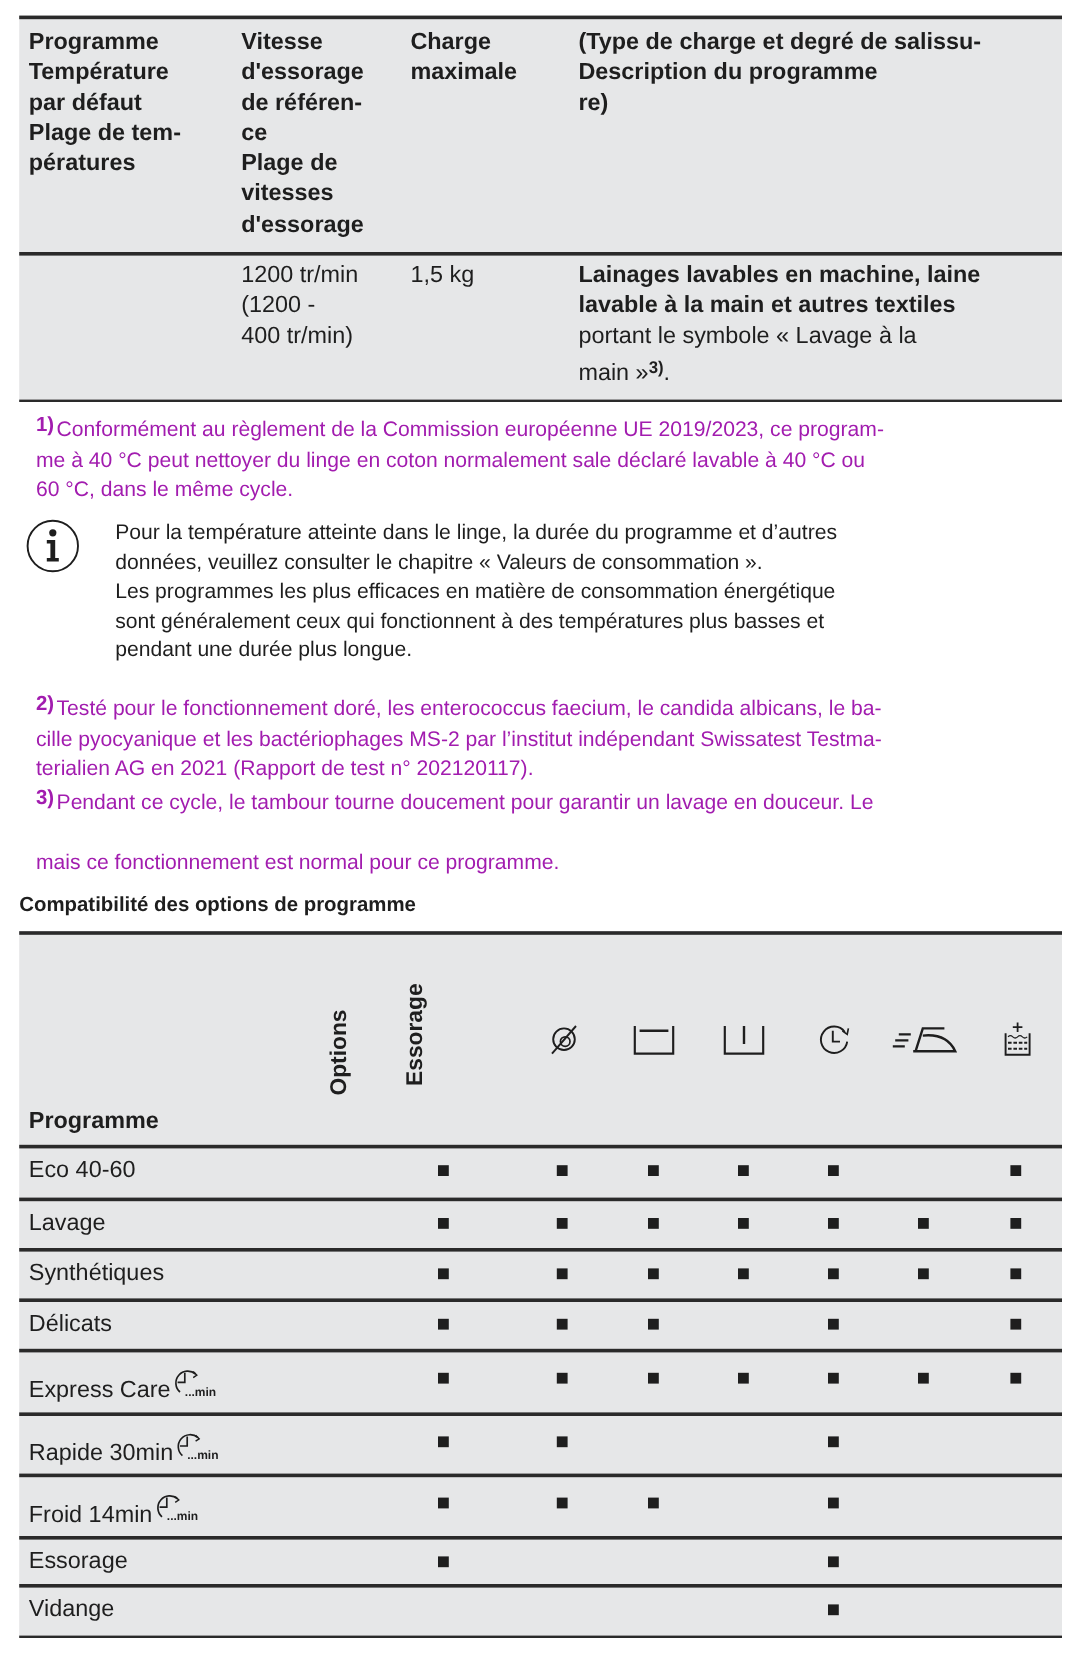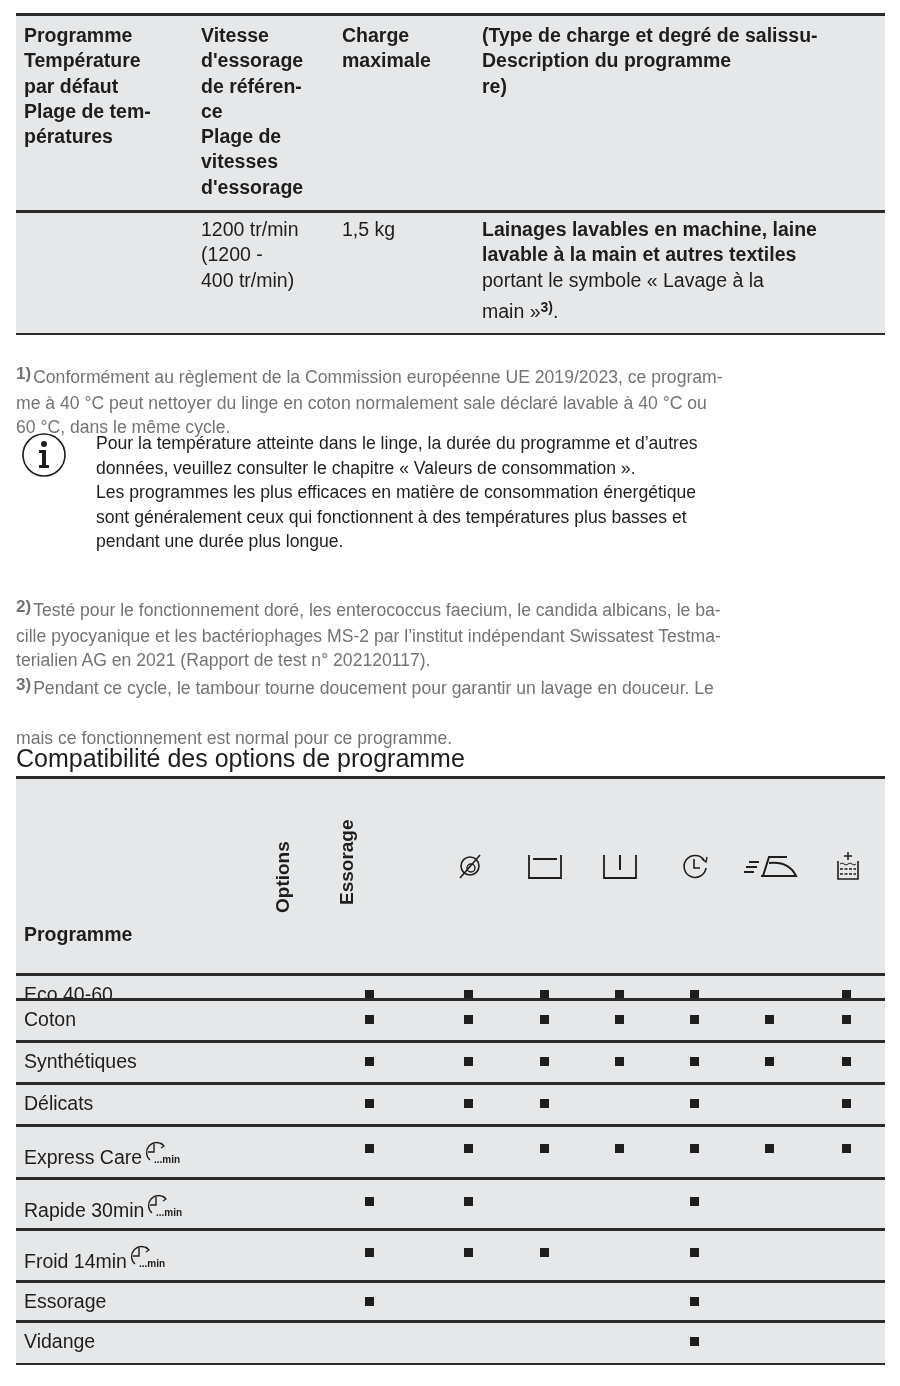--- a/index.html
+++ b/index.html
@@ -21,33 +21,33 @@
       border-top: 3px solid #2a2a2a;
     }
     .cell { position: absolute; font-size: 19.5px; line-height: 25.3px; }
     .cell.h { font-weight: bold; }
     .cell .line { display: block; white-space: nowrap; }
     .desc-bold { font-weight: bold; }
     sup.fn { font-size: 14px; font-weight: bold; vertical-align: 6px; line-height: 0; }
 
     
     .note {
-      position: absolute; left: 16px; width: 870px;
-      font-size: 17.6px; line-height: 24.5px; color: #737373; margin-top: 20px;
+      position: absolute; left: 30px; width: 870px;
+      font-size: 17.6px; line-height: 24.5px; color: #a21caf;
     }
     .note .num { font-weight: bold; font-size: 17px; position: relative; top: -4px; margin-right: 2px; }
     .info-block {
       position: absolute; left: 96px; top: 431px; width: 780px;
       font-size: 17.6px; line-height: 24.5px;
     }
     .info-icon { position: absolute; left: 21px; top: 432px; width: 46px; height: 46px; }
 
     .section-title {
       position: absolute; left: 16px; top: 744px;
-      font-size: 25px; font-weight: normal;
+      font-size: 17px; font-weight: bold;
     }
 
     
     .compat {
       position: absolute; left: 16px; top: 776px; width: 869px; height: 588px;
       background: #e6e7e8;
       border-top: 3px solid #2a2a2a;
       box-sizing: border-box;
     }
     .compat .prog-head {
@@ -186,31 +186,31 @@
   <svg class="icon-head" style="left:814px;" viewBox="0 0 36 30">
     <path d="M8 10 L8 28 L28 28 L28 10" fill="none" stroke="#1e1e1e" stroke-width="1.6"></path>
     <path d="M18 1 L18 9 M14 5 L22 5" stroke="#1e1e1e" stroke-width="1.5"></path>
     <path d="M10 13 q2 -2 4 0 q2 2 4 0 q2 -2 4 0 q2 2 4 0" fill="none" stroke="#1e1e1e" stroke-width="1"></path>
     <path d="M10 18 L26 18 M10 23 L26 23" stroke="#1e1e1e" stroke-width="1.6" stroke-dasharray="3 1.5"></path>
   </svg>
 
   <div class="prog-head">Programme</div>
 
   <div id="compat-rows">
-      <div class="row" style="top: 194px; height: 54px;">
+      <div class="row" style="top: 175px; height: 54px;">
         <div class="name" style="top: 7px;"><span>Eco 40-60</span></div>
         <div class="mark" style="left: 349px; top: 14px;"></div>
         <div class="mark" style="left: 448px; top: 14px;"></div>
         <div class="mark" style="left: 524px; top: 14px;"></div>
         <div class="mark" style="left: 599px; top: 14px;"></div>
         <div class="mark" style="left: 674px; top: 14px;"></div>
         <div class="mark" style="left: 826px; top: 14px;"></div>
       </div>
       <div class="row" style="top: 219px; height: 42px;">
-        <div class="name" style="top: 7px;"><span>Coton</span></div>
+        <div class="name" style="top: 7px;"><span>Lavage</span></div>
         <div class="mark" style="left: 349px; top: 14px;"></div>
         <div class="mark" style="left: 448px; top: 14px;"></div>
         <div class="mark" style="left: 524px; top: 14px;"></div>
         <div class="mark" style="left: 599px; top: 14px;"></div>
         <div class="mark" style="left: 674px; top: 14px;"></div>
         <div class="mark" style="left: 749px; top: 14px;"></div>
         <div class="mark" style="left: 826px; top: 14px;"></div>
       </div>
       <div class="row" style="top: 261px; height: 42px;">
         <div class="name" style="top: 7px;"><span>Synthétiques</span></div>

